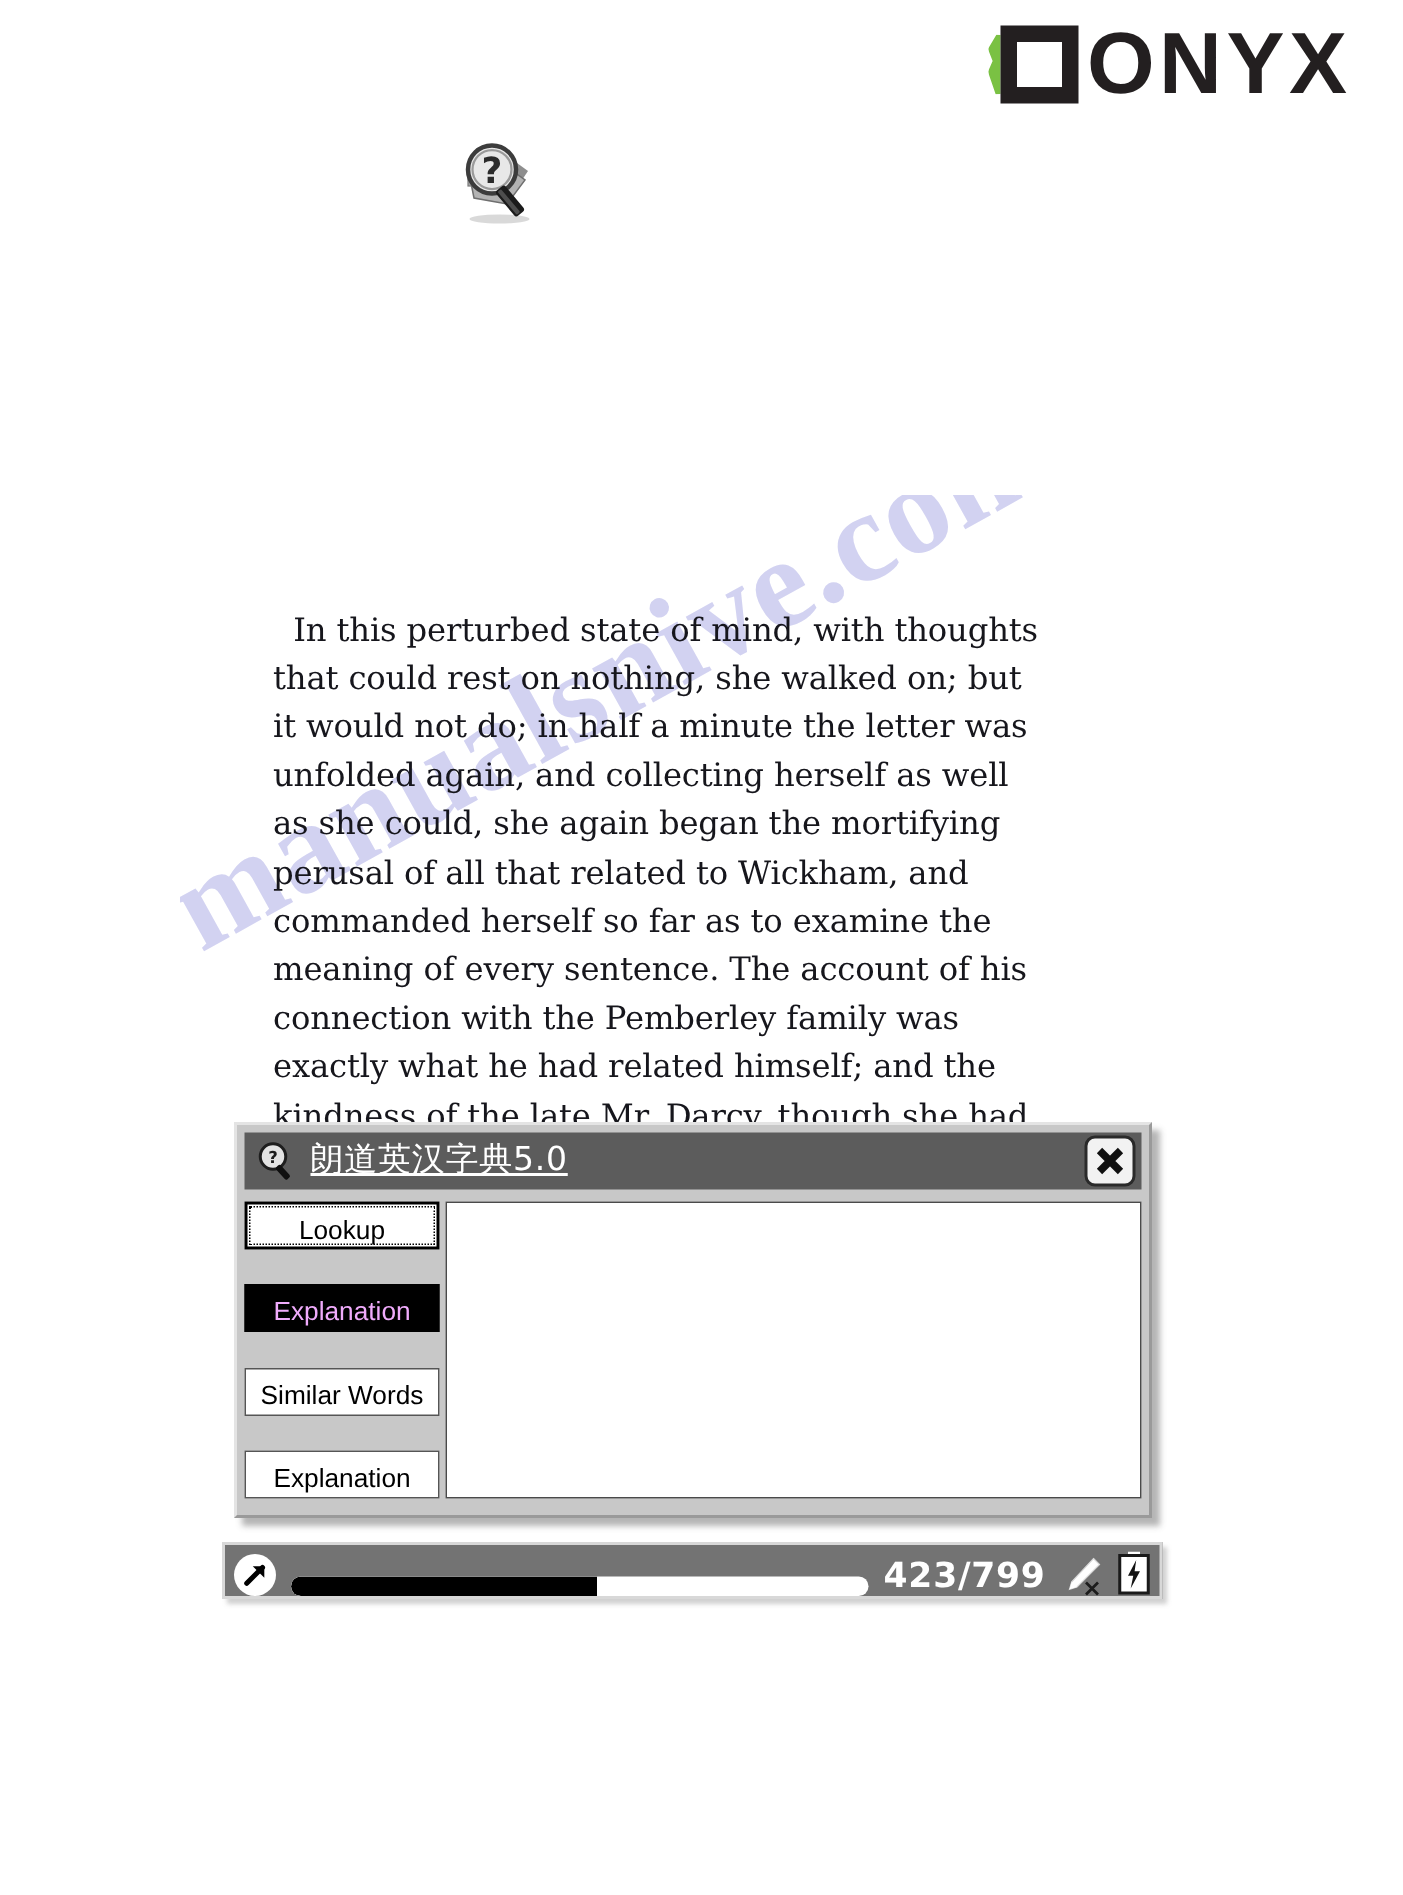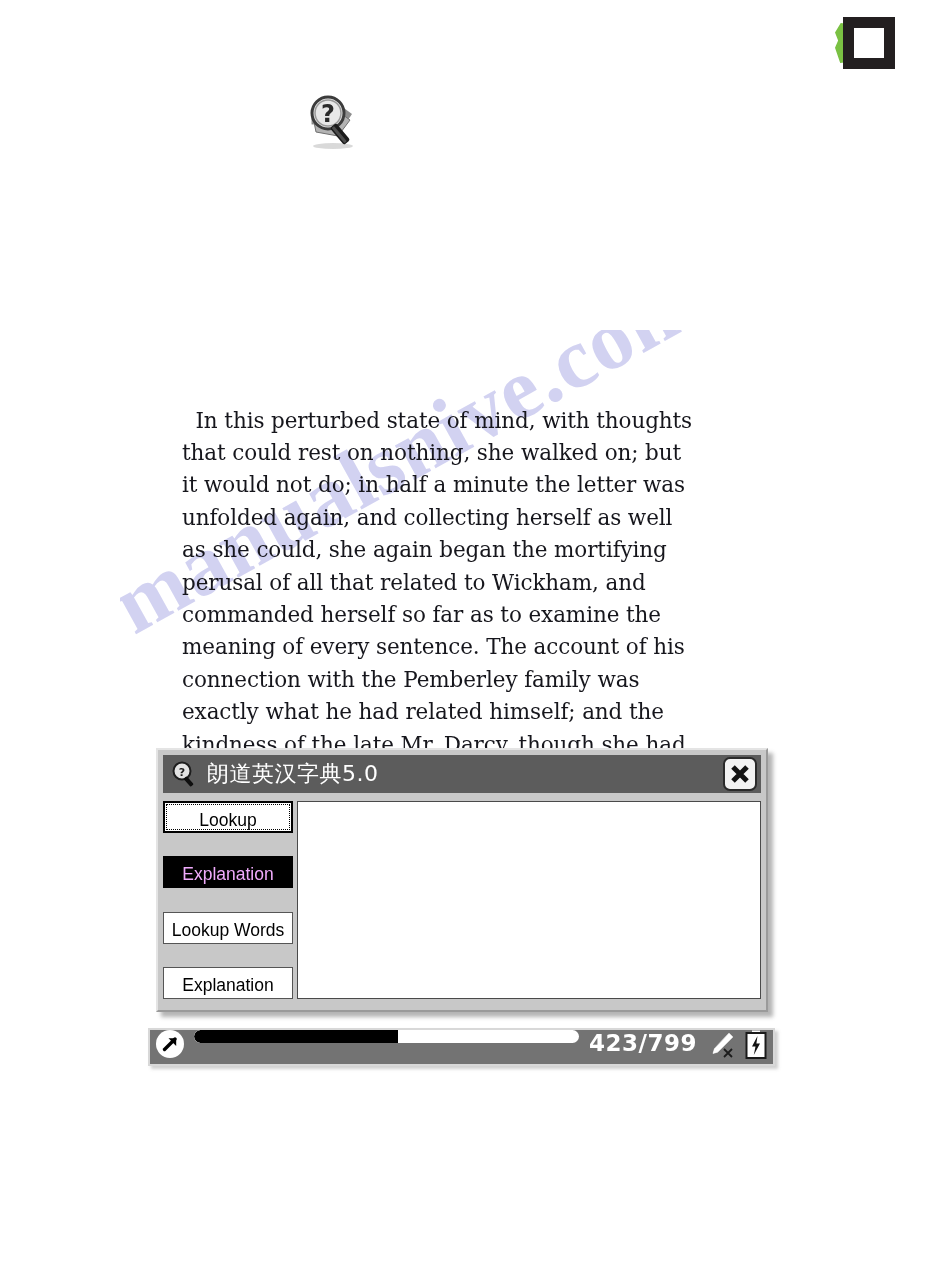--- a/index.html
+++ b/index.html
@@ -131,20 +131,21 @@
     box-sizing: border-box;
   }
   #dict-titlebar .tb-icon { width: 28px; height: 28px; flex: none; }
   #dict-title {
     margin-left: 8px;
     font-family: "DejaVu Sans", "Liberation Sans", sans-serif;
     font-size: 22px;
     color: #ffffff;
     line-height: 26px;
     letter-spacing: 0.5px;
+    text-decoration: underline;
   }
   #dict-close {
     position: absolute;
     right: 4px;
     top: 2px;
     width: 34px;
     height: 34px;
     background: #f2f2f2;
     border-radius: 7px;
     border: 2px solid #2a2a2a;
@@ -221,21 +222,21 @@
   #status-bar {
     position: absolute;
     left: 148px;
     top: 1028px;
     width: 627px;
     height: 38px;
     background: #737373;
     border: 2px solid #d8d8d8;
     box-sizing: border-box;
     display: flex;
-    align-items: flex-start;
+    align-items: flex-end;
     padding: 0 6px;
     box-shadow: 3px 3px 3px rgba(120,120,120,0.35);
   }
   #status-arrow {
     width: 28px; height: 28px; flex: none;
     border-radius: 50%;
     background: #ffffff;
     display: flex; align-items: center; justify-content: center;
     cursor: pointer;
   }
@@ -266,20 +267,21 @@
   #battery-icon { width: 22px; height: 30px; flex: none; }
 </style>
 </head>
 <body>
 
 <div id="brand-logo">
   <div class="logo-mark">
     <div class="leaf"></div>
     <div class="sq"></div>
   </div>
+  <div class="logo-text">ONYX</div>
 </div>
 
 <div id="help-icon">
   <svg viewBox="0 0 66 58" width="66" height="58" aria-hidden="true">
     <ellipse cx="33" cy="54" rx="20" ry="3" fill="#c9c9c9" opacity="0.7"></ellipse>
     <g>
       <path d="M14 14 L30 6 L52 22 L40 40 L18 36 Z" fill="#8e8e8e"></path>
       <path d="M12 20 L28 12 L50 28 L38 44 L16 40 Z" fill="#b3b3b3" stroke="#6f6f6f" stroke-width="1"></path>
       <rect x="12" y="24" width="28" height="8" fill="#a5a5a5" stroke="#7a7a7a" stroke-width="0.8"></rect>
     </g>
@@ -330,21 +332,21 @@
       <svg width="22" height="22" viewBox="0 0 22 22">
         <path d="M4 4 L18 18 M18 4 L4 18" stroke="#111111" stroke-width="5" stroke-linecap="butt"></path>
       </svg>
     </div>
   </div>
 
   <div id="dict-body">
     <div id="dict-tabs">
       <div class="dict-tab focused">Lookup</div>
       <div class="dict-tab selected">Explanation</div>
-      <div class="dict-tab">Lookup Words</div>
+      <div class="dict-tab">Similar Words</div>
       <div class="dict-tab">Explanation</div>
     </div>
     <div id="dict-content"></div>
   </div>
 </div>
 
 <div id="status-bar">
   <div id="status-arrow">
     <svg width="20" height="20" viewBox="0 0 20 20">
       <path d="M4.5 15.5 L15 5" stroke="#000000" stroke-width="3.4" stroke-linecap="round"></path>

